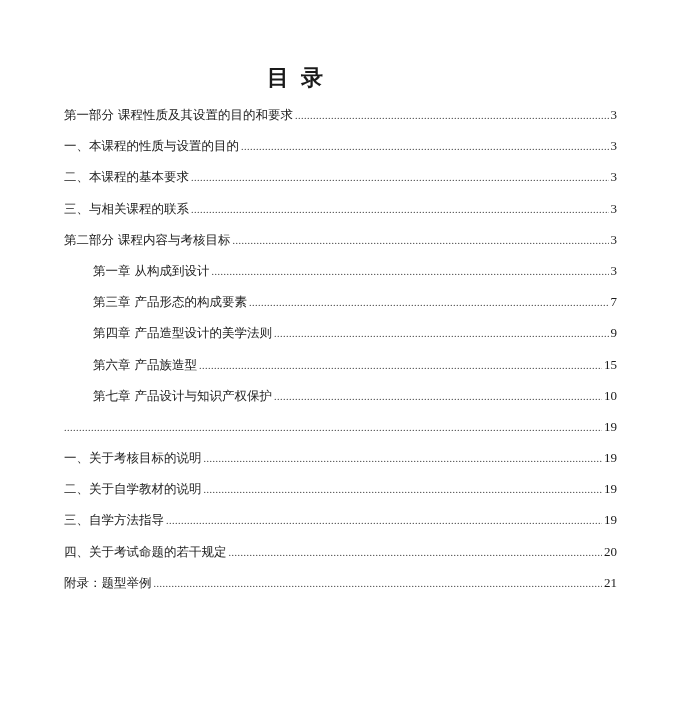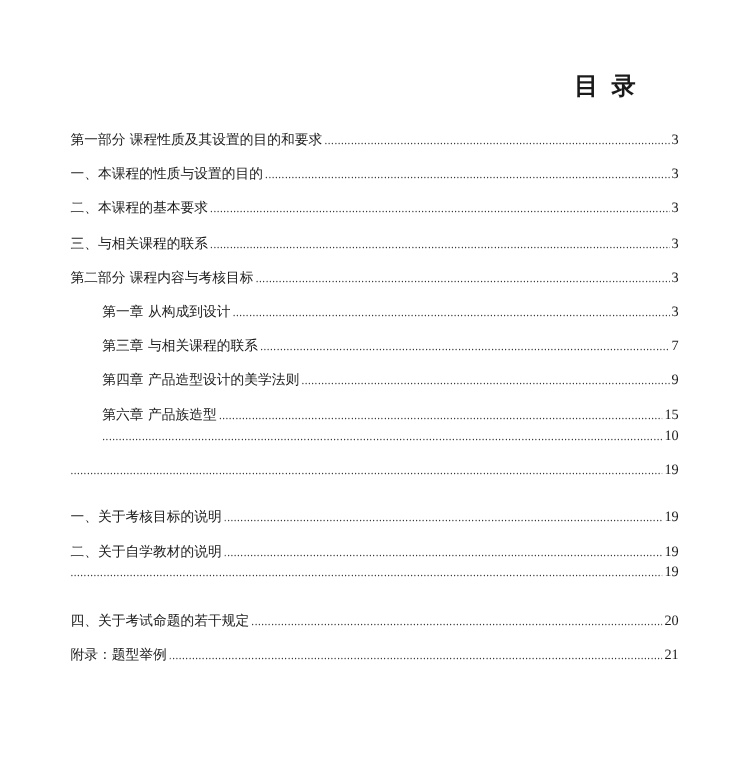--- a/index.html
+++ b/index.html
@@ -1,24 +1,24 @@
 <!DOCTYPE html>
 <html><head>
   <meta charset="utf-8">
   <style>
     html, body { margin: 0; padding: 0; background: #ffffff; }
     body { width: 681px; height: 706px; position: relative; overflow: hidden;
       font-family: "DejaVu Serif", "Liberation Serif", serif; color: #1a1a1a; }
-    .title { position: absolute; top: 63px; left: 0; width: 590px; text-align: right;
+    .title { position: absolute; top: 63px; left: 0; width: 590px; text-align: center;
       font-family: "DejaVu Sans", sans-serif; font-weight: bold; font-size: 22px;
       letter-spacing: 12px; padding-left: 12px; box-sizing: border-box; }
     .toc { position: absolute; top: 104px; left: 64px; width: 553px; }
     .entry { display: flex; align-items: baseline; height: 31.2px; font-size: 12.5px; line-height: 22px; }
     .entry.indent { padding-left: 29px; }
-    .label { white-space: nowrap; padding-right: 2px; margin-top: 12px; }
+    .label { white-space: nowrap; padding-right: 2px; }
     .dots { flex: 1; overflow: hidden; white-space: nowrap; font-family: "Liberation Serif", serif;
       font-size: 10px; letter-spacing: 0.5px; color: #333; }
     .dots::before { content: "........................................................................................................................................................................................................................................................................"; }
     .page { font-family: "Liberation Serif", serif; font-size: 13px; padding-left: 2px; text-align: right; }
   </style>
 </head>
 <body>
 
 <div class="title">目录</div>
 
@@ -47,53 +47,55 @@
       <span class="label">第二部分  课程内容与考核目标</span>
       <span class="dots"></span>
       <span class="page">3</span>
     </div>
   <div class="entry indent">
       <span class="label">第一章  从构成到设计</span>
       <span class="dots"></span>
       <span class="page">3</span>
     </div>
   <div class="entry indent">
-      <span class="label">第三章  与相关课程的联系</span>
+      <span class="label">第三章  产品形态的构成要素</span>
       <span class="dots"></span>
       <span class="page">7</span>
     </div>
   <div class="entry indent">
       <span class="label">第四章  产品造型设计的美学法则</span>
       <span class="dots"></span>
       <span class="page">9</span>
     </div>
   <div class="entry indent">
       <span class="label">第六章  产品族造型</span>
       <span class="dots"></span>
       <span class="page">15</span>
     </div>
   <div class="entry indent">
+      <span class="label">第七章  产品设计与知识产权保护</span>
       <span class="dots"></span>
       <span class="page">10</span>
     </div>
   <div class="entry">
       <span class="dots"></span>
       <span class="page">19</span>
     </div>
   <div class="entry">
       <span class="label">一、关于考核目标的说明</span>
       <span class="dots"></span>
       <span class="page">19</span>
     </div>
   <div class="entry">
       <span class="label">二、关于自学教材的说明</span>
       <span class="dots"></span>
       <span class="page">19</span>
     </div>
   <div class="entry">
+      <span class="label">三、自学方法指导</span>
       <span class="dots"></span>
       <span class="page">19</span>
     </div>
   <div class="entry">
       <span class="label">四、关于考试命题的若干规定</span>
       <span class="dots"></span>
       <span class="page">20</span>
     </div>
   <div class="entry">
       <span class="label">附录：题型举例</span>

